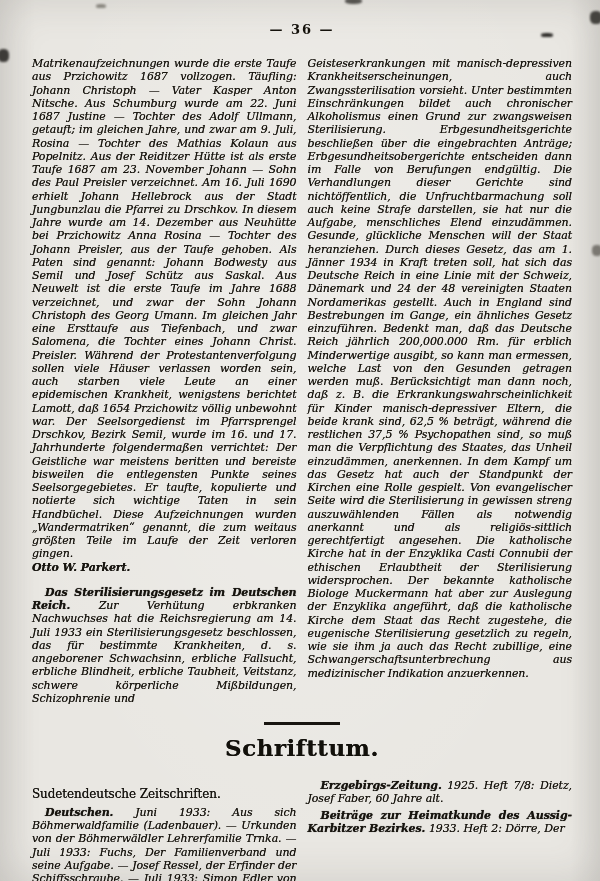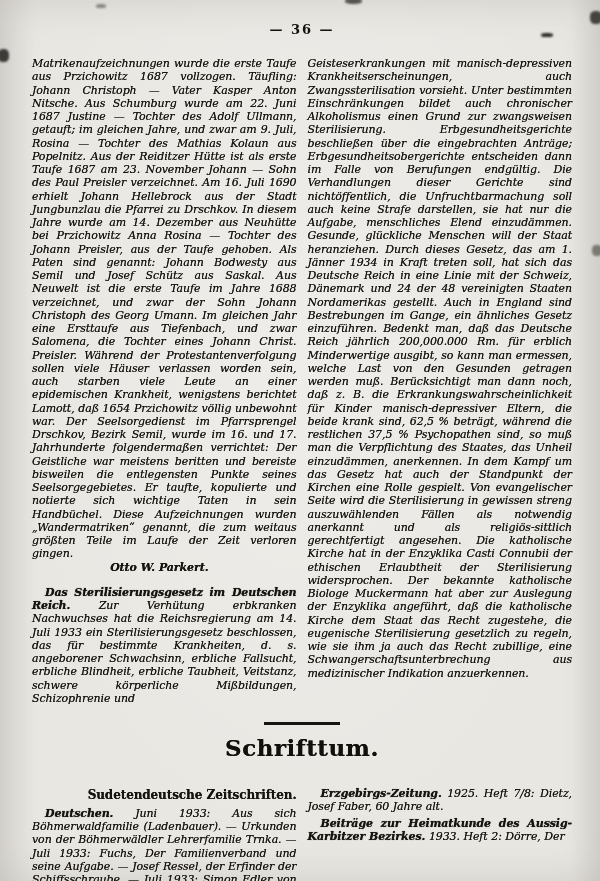--- a/index.html
+++ b/index.html
@@ -37,44 +37,44 @@
     text-align: justify;
     letter-spacing: -0.1px;
     word-spacing: 0.2px;
     text-shadow: 0 0 0.45px rgba(23,20,14,0.85);
   }
   .body-text p { margin: 0; font-style: italic; }
   p.indent { text-indent: 13px; }
   p.spaced { margin-top: 12px; }
   .lead { font-weight: 700; text-shadow: 0 0 0.7px rgba(0,0,0,0.9); }
   .signature {
-    text-align: center;
+    text-align: left;
     padding-right: 10px;
     font-weight: 700;
     text-shadow: 0 0 0.6px rgba(0,0,0,0.85);
   }
   .rule-divider {
     width: 76px; height: 2.5px;
     background: #181510;
     margin: 17px auto 9px auto;
   }
   .section-title {
     text-align: center;
     font-size: 23px;
     font-weight: 700;
-    margin: 0 0 26px 0;
+    margin: 0 0 18px 0;
     letter-spacing: 0.5px;
     color: #12100a;
     text-shadow: 0 0 0.6px rgba(0,0,0,0.8);
   }
   .sub-header {
-    text-align: right;
-    font-weight: 700;
+    text-align: left;
+    font-weight: 400;
     font-size: 12px;
-    margin: 2px 0 5px 0;
+    margin: 9px 0 5px 0;
     text-shadow: 0 0 0.6px rgba(0,0,0,0.85);
   }
   .entry { text-indent: 13px; }
   .entry + .entry { margin-top: 4px; }
   
   .artifact { position: absolute; border-radius: 40%; filter: blur(1px); }
   .a1 { left: -2px; top: 49px;  width: 11px; height: 13px; background: #3d3b38; }
   .a2 { left: 345px; top: -2px; width: 17px; height: 6px;  background: #565450; }
   .a3 { left: 541px; top: 33px; width: 12px; height: 4px;  background: #2e2c29; }
   .a4 { left: 590px; top: 11px; width: 12px; height: 13px; background: #45433f; }

